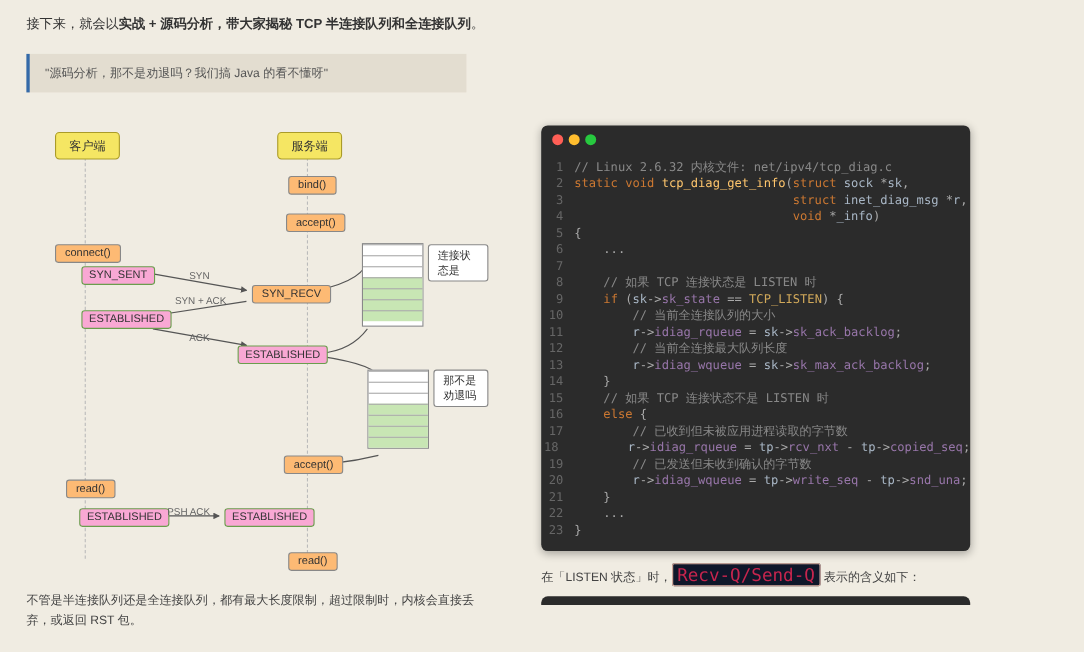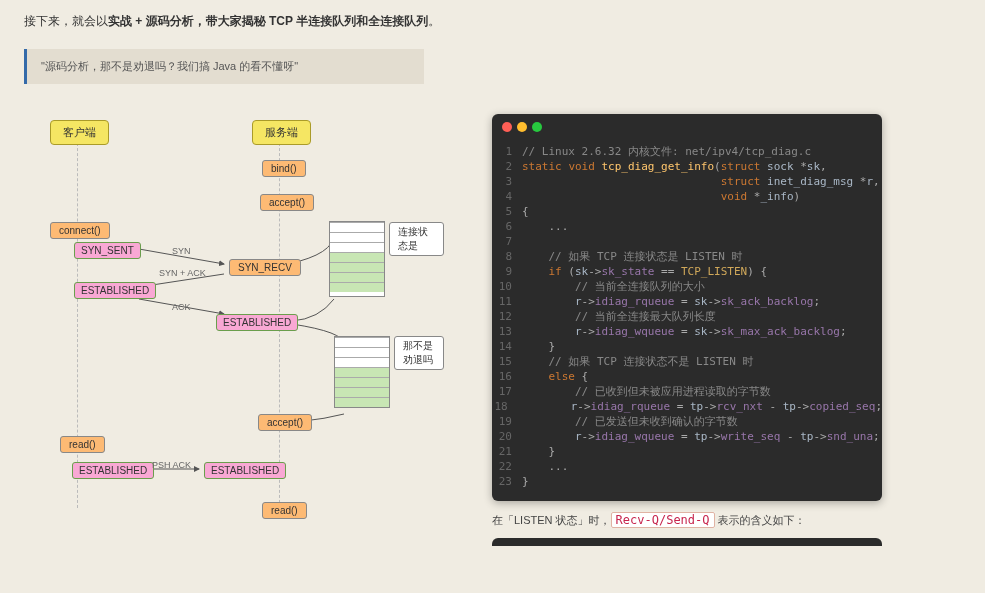--- a/index.html
+++ b/index.html
@@ -92,21 +92,21 @@
     .lc { color: #aaa; flex: 1; }
     .c-comment { color: #888; }
     .c-keyword { color: #cc7832; }
     .c-type { color: #a9b7c6; }
     .c-func { color: #ffc66d; }
     .c-struct { color: #cc7832; }
     .c-member { color: #9876aa; }
     .c-var { color: #a9b7c6; }
     .c-enum { color: #d0a85a; }
     .right-bottom { margin-top: 12px; font-size: 11px; color: #444; }
-    .inline-code { background: #ffffff; border: 1px solid #e0b3a4; color: #c7254e; padding: 0 4px; border-radius: 2px; font-family: monospace; font-size: 12px; }
+    .inline-code { background: #0f172a; border: 1px solid #e0b3a4; color: #c7254e; padding: 0 4px; border-radius: 2px; font-family: monospace; font-size: 16px; }
     .stub-box { background: #2b2b2b; height: 8px; margin-top: 10px; border-radius: 6px 6px 0 0; }
     svg.connector { position: absolute; top: 0; left: 0; pointer-events: none; }
   </style>
 </head>
 <body>
 
 <div class="intro-text">
   <span>接下来，就会以</span><span class="emphasis">实战 + 源码分析，带大家揭秘 TCP 半连接队列和全连接队列</span><span>。</span>
 </div>
 
@@ -176,20 +176,21 @@
 
       <div class="box-green" style="left:48px;top:348px">ESTABLISHED</div>
       <div class="box-green" style="left:180px;top:348px">ESTABLISHED</div>
       <div class="box-white" style="left:238px;top:388px">read()</div>
 
       <div class="small-label" style="left:148px;top:132px">SYN</div>
       <div class="small-label" style="left:135px;top:154px">SYN + ACK</div>
       <div class="small-label" style="left:148px;top:188px">ACK</div>
       <div class="small-label" style="left:128px;top:346px">PSH ACK</div>
     </div>
+    <div class="bottom-text">不管是半连接队列还是全连接队列，都有最大长度限制，超过限制时，内核会直接丢弃，或返回 RST 包。</div>
   </div>
 
   <div class="right-col">
     <div class="code-editor">
       <div class="editor-header">
         <div class="dot r"></div>
         <div class="dot y"></div>
         <div class="dot g"></div>
       </div>
       <div class="code-body" id="code-body"><div class="code-line"><span class="ln">1</span><span class="lc"><span class="c-comment">// Linux 2.6.32 内核文件: net/ipv4/tcp_diag.c</span></span></div><div class="code-line"><span class="ln">2</span><span class="lc"><span class="c-keyword">static</span> <span class="c-keyword">void</span> <span class="c-func">tcp_diag_get_info</span>(<span class="c-struct">struct</span> <span class="c-type">sock</span> *<span class="c-var">sk</span>,</span></div><div class="code-line"><span class="ln">3</span><span class="lc">                              <span class="c-struct">struct</span> <span class="c-type">inet_diag_msg</span> *<span class="c-var">r</span>,</span></div><div class="code-line"><span class="ln">4</span><span class="lc">                              <span class="c-keyword">void</span> *<span class="c-var">_info</span>)</span></div><div class="code-line"><span class="ln">5</span><span class="lc">{</span></div><div class="code-line"><span class="ln">6</span><span class="lc">    ...</span></div><div class="code-line"><span class="ln">7</span><span class="lc"></span></div><div class="code-line"><span class="ln">8</span><span class="lc">    <span class="c-comment">// 如果 TCP 连接状态是 LISTEN 时</span></span></div><div class="code-line"><span class="ln">9</span><span class="lc">    <span class="c-keyword">if</span> (<span class="c-var">sk</span>-&gt;<span class="c-member">sk_state</span> == <span class="c-enum">TCP_LISTEN</span>) {</span></div><div class="code-line"><span class="ln">10</span><span class="lc">        <span class="c-comment">// 当前全连接队列的大小</span></span></div><div class="code-line"><span class="ln">11</span><span class="lc">        <span class="c-var">r</span>-&gt;<span class="c-member">idiag_rqueue</span> = <span class="c-var">sk</span>-&gt;<span class="c-member">sk_ack_backlog</span>;</span></div><div class="code-line"><span class="ln">12</span><span class="lc">        <span class="c-comment">// 当前全连接最大队列长度</span></span></div><div class="code-line"><span class="ln">13</span><span class="lc">        <span class="c-var">r</span>-&gt;<span class="c-member">idiag_wqueue</span> = <span class="c-var">sk</span>-&gt;<span class="c-member">sk_max_ack_backlog</span>;</span></div><div class="code-line"><span class="ln">14</span><span class="lc">    }</span></div><div class="code-line"><span class="ln">15</span><span class="lc">    <span class="c-comment">// 如果 TCP 连接状态不是 LISTEN 时</span></span></div><div class="code-line"><span class="ln">16</span><span class="lc">    <span class="c-keyword">else</span> {</span></div><div class="code-line"><span class="ln">17</span><span class="lc">        <span class="c-comment">// 已收到但未被应用进程读取的字节数</span></span></div><div class="code-line"><span class="ln">18</span><span class="lc">        <span class="c-var">r</span>-&gt;<span class="c-member">idiag_rqueue</span> = <span class="c-var">tp</span>-&gt;<span class="c-member">rcv_nxt</span> - <span class="c-var">tp</span>-&gt;<span class="c-member">copied_seq</span>;</span></div><div class="code-line"><span class="ln">19</span><span class="lc">        <span class="c-comment">// 已发送但未收到确认的字节数</span></span></div><div class="code-line"><span class="ln">20</span><span class="lc">        <span class="c-var">r</span>-&gt;<span class="c-member">idiag_wqueue</span> = <span class="c-var">tp</span>-&gt;<span class="c-member">write_seq</span> - <span class="c-var">tp</span>-&gt;<span class="c-member">snd_una</span>;</span></div><div class="code-line"><span class="ln">21</span><span class="lc">    }</span></div><div class="code-line"><span class="ln">22</span><span class="lc">    ...</span></div><div class="code-line"><span class="ln">23</span><span class="lc">}</span></div></div>

